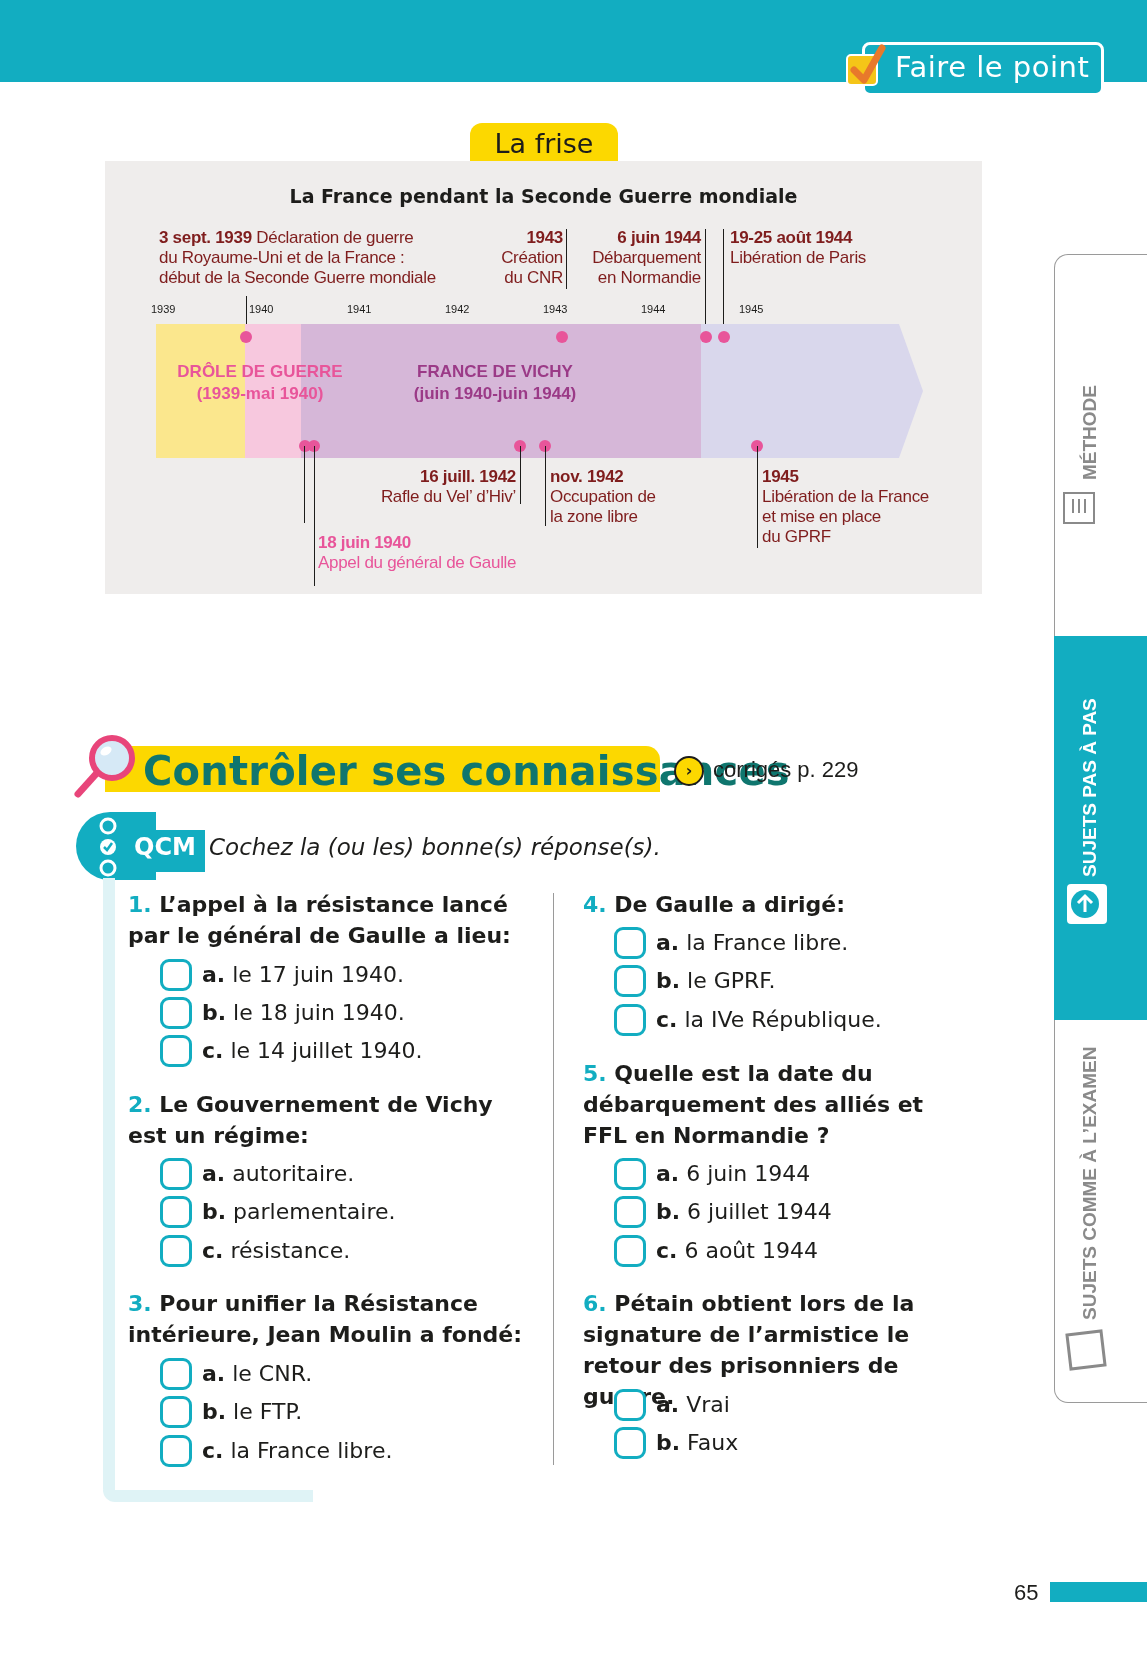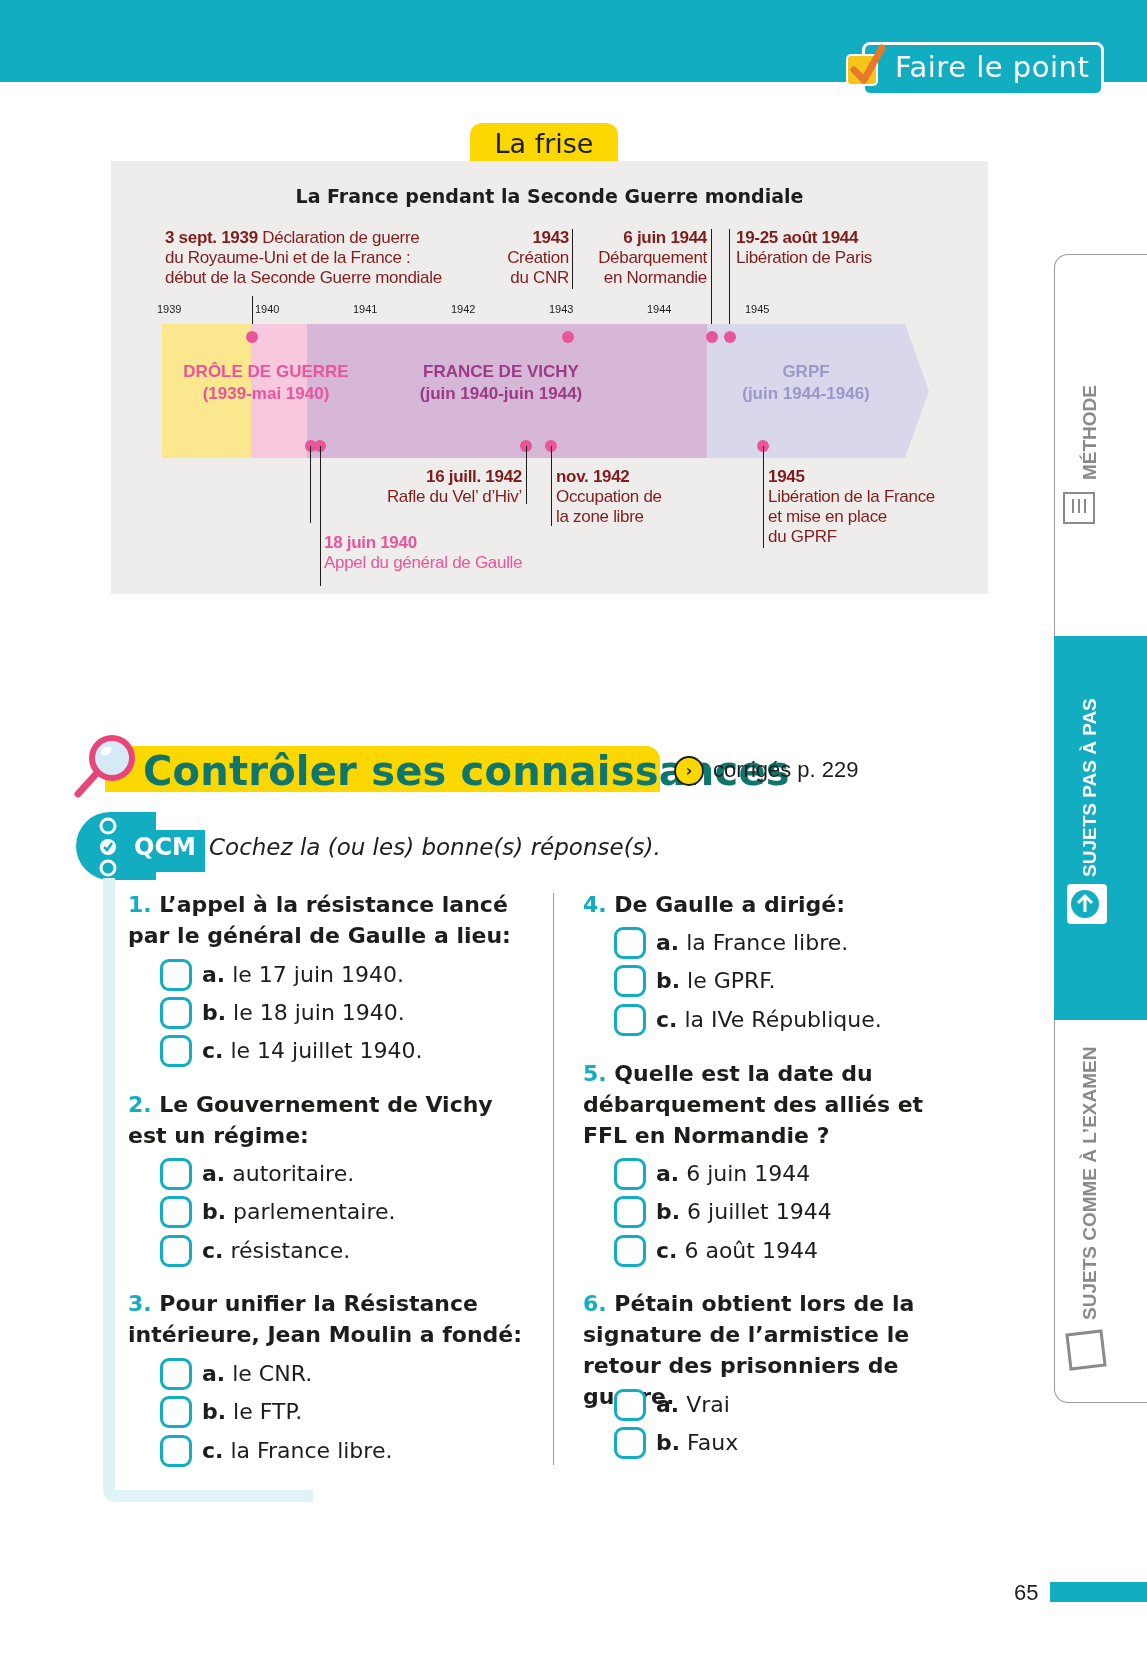--- a/index.html
+++ b/index.html
@@ -10,21 +10,21 @@
   .fp-tab { position: absolute; left: 862px; top: 42px; width: 242px; height: 54px; background: #12adc1;
             border: 3px solid #ffffff; border-radius: 8px; }
   .fp-check { position: absolute; left: 846px; top: 54px; width: 32px; height: 32px; background: #f5c518;
               border: 2px solid #ffffff; border-radius: 5px; }
   .fp-check svg { position: absolute; left: 2px; top: -14px; }
   .fp-label { position: absolute; left: 895px; top: 50px; font-size: 29px; color: #ffffff; font-family: "DejaVu Sans", sans-serif; letter-spacing: 0.5px; }
 
   
   .frise-pill { position: absolute; left: 470px; top: 123px; width: 148px; height: 42px; background: #fcd800;
                 border-radius: 12px 12px 0 0; text-align: center; font-size: 27px; line-height: 42px; }
-  .panel { position: absolute; left: 111px; top: 161px; width: 877px; height: 433px; background: #efedec; }
+  .panel { position: absolute; left: 105px; top: 161px; width: 877px; height: 433px; background: #efedec; }
   .panel-title { position: absolute; left: 0; top: 24px; width: 877px; text-align: center; font-weight: bold; font-size: 19px; }
   .ev { position: absolute; font-family: "Liberation Sans", sans-serif; font-size: 17px; line-height: 20px; color: #7f1d1d; letter-spacing: -0.3px; }
   .ev b { font-weight: bold; }
   .ev.r { text-align: right; }
   .vline { position: absolute; width: 1px; background: #1d1d1b; }
   .year { position: absolute; top: 142px; font-family: "Liberation Sans", sans-serif; font-size: 11px; color: #1d1d1b; }
   .band { position: absolute; top: 163px; height: 134px; }
   .band-label { position: absolute; text-align: center; font-family: "Liberation Sans", sans-serif; font-weight: bold; font-size: 17px; line-height: 22px; }
   .dot { position: absolute; width: 12px; height: 12px; border-radius: 50%; background: #e8559a; }
   .ev.pink { color: #e8559a; }
@@ -120,23 +120,20 @@
   <div class="band" style="left:196px; width:400px; background:#d6b7d8;"></div>
   <div class="band" style="left:596px; width:198px; background:#d9d7ec;"></div>
   <div class="arrow-tip"></div>
 
   <div class="band-label" style="left:70px; top:200px; width:170px; color:#e8559a;">
     <span>DRÔLE DE GUERRE</span><br><span>(1939-mai 1940)</span>
   </div>
   <div class="band-label" style="left:280px; top:200px; width:220px; color:#9b3a87;">
     <span>FRANCE DE VICHY</span><br><span>(juin 1940-juin 1944)</span>
   </div>
-  <div class="band-label" style="left:605px; top:200px; width:180px; color:#9a98c8;">
-    <span>GRPF</span><br><span>(juin 1944-1946)</span>
-  </div>
 
   <div class="dot" style="left:135px; top:170px;"></div>
   <div class="dot" style="left:451px; top:170px;"></div>
   <div class="dot" style="left:595px; top:170px;"></div>
   <div class="dot" style="left:613px; top:170px;"></div>
 
   <div class="dot" style="left:194px; top:279px;"></div>
   <div class="dot" style="left:203px; top:279px;"></div>
   <div class="dot" style="left:409px; top:279px;"></div>
   <div class="dot" style="left:434px; top:279px;"></div>

